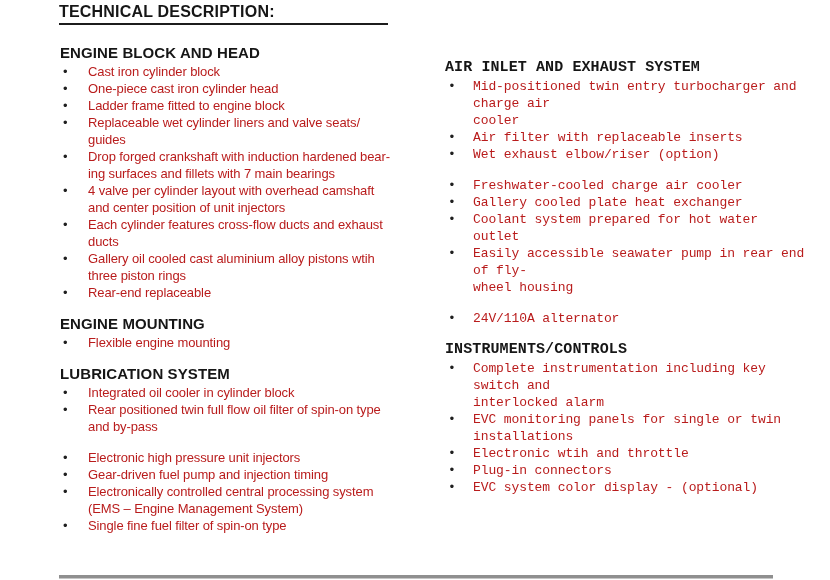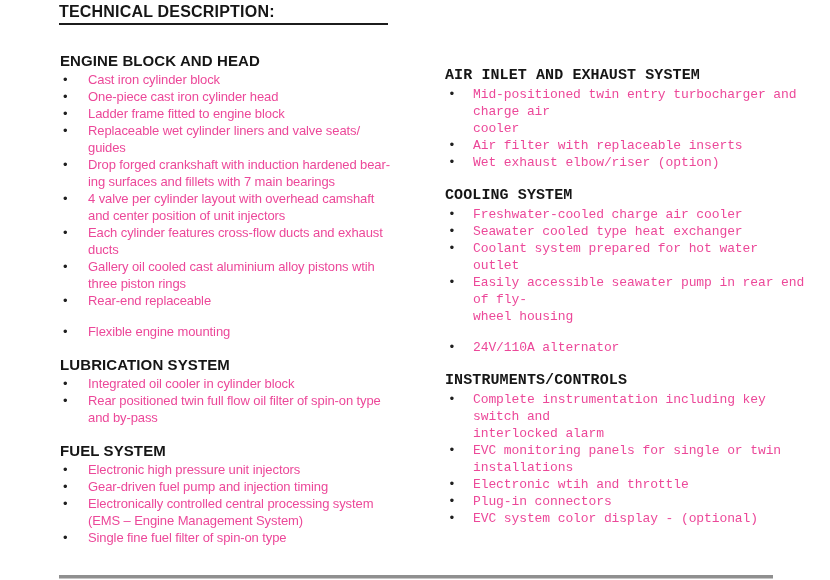--- a/index.html
+++ b/index.html
@@ -40,21 +40,21 @@
   .col-right {
     left: 445px;
     top: 51px;
     width: 365px;
     font-family: Liberation Mono, monospace;
   }
   .section {
     margin: 0 0 14px 0;
   }
   .section-heading {
-    margin: 16px 0 1px 0;
+    margin: 8px 0 1px 0;
     font-size: 15px;
     font-weight: bold;
     line-height: 18px;
     letter-spacing: 0.1px;
     color: #161616;
   }
   .item-list {
     list-style: none;
     margin: 0;
     padding: 0;
@@ -70,21 +70,21 @@
     font-size: 13px;
     line-height: 17px;
     color: #1f1f1f;
   }
   .item-text {
     flex: 1;
     font-size: 13px;
     line-height: 17px;
     letter-spacing: -0.1px;
     white-space: pre-line;
-    color: #ec4899;
+    color: #b91c1c;
   }
   .bottom-rule {
     position: absolute;
     left: 59px;
     top: 575px;
     width: 714px;
     height: 3px;
     background: #8f8f8f;
     border-bottom: 1px solid #c6c6c6;
   }
@@ -145,20 +145,21 @@
   </li>
 
   <li class="item">
     <span class="bullet">•</span>
     <span class="item-text">Rear-end replaceable</span>
   </li>
 </ul>
   </section>
 
   <section class="section">
+    <h2 class="section-heading">ENGINE MOUNTING</h2>
     <ul class="item-list">
   <li class="item">
     <span class="bullet">•</span>
     <span class="item-text">Flexible engine mounting</span>
   </li>
 </ul>
   </section>
 
   <section class="section">
     <h2 class="section-heading">LUBRICATION SYSTEM</h2>
@@ -170,21 +171,20 @@
 
   <li class="item">
     <span class="bullet">•</span>
     <span class="item-text">Rear positioned twin full flow oil filter of spin-on type
 and by-pass</span>
   </li>
 </ul>
   </section>
 
   <section class="section">
-    <h2 class="section-heading">FUEL SYSTEM</h2>
     <ul class="item-list">
   <li class="item">
     <span class="bullet">•</span>
     <span class="item-text">Electronic high pressure unit injectors</span>
   </li>
 
   <li class="item">
     <span class="bullet">•</span>
     <span class="item-text">Gear-driven fuel pump and injection timing</span>
   </li>
@@ -219,30 +219,29 @@
   </li>
 
   <li class="item">
     <span class="bullet">•</span>
     <span class="item-text">Wet exhaust elbow/riser (option)</span>
   </li>
 </ul>
   </section>
 
   <section class="section">
-    <h2 class="section-heading">COOLING SYSTEM</h2>
     <ul class="item-list">
   <li class="item">
     <span class="bullet">•</span>
     <span class="item-text">Freshwater-cooled charge air cooler</span>
   </li>
 
   <li class="item">
     <span class="bullet">•</span>
-    <span class="item-text">Seawater cooled type heat exchanger</span>
+    <span class="item-text">Gallery cooled plate heat exchanger</span>
   </li>
 
   <li class="item">
     <span class="bullet">•</span>
     <span class="item-text">Coolant system prepared for hot water outlet</span>
   </li>
 
   <li class="item">
     <span class="bullet">•</span>
     <span class="item-text">Easily accessible seawater pump in rear end of fly-

